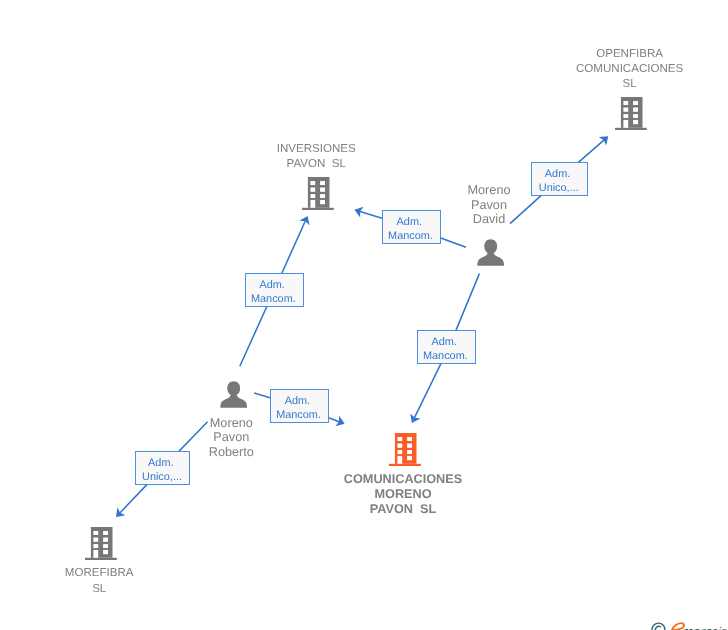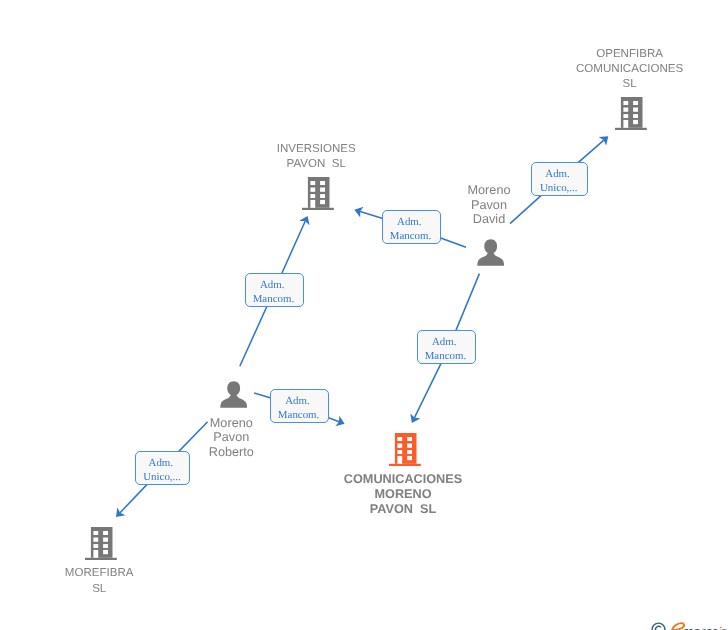--- a/index.html
+++ b/index.html
@@ -8,22 +8,22 @@
        font-family:"Liberation Sans",sans-serif;position:relative;overflow:hidden;
        -webkit-font-smoothing:antialiased;text-rendering:geometricPrecision;}
   #stage{position:absolute;left:0;top:12px;width:728px;height:630px;opacity:0.999;}
   svg#edges{position:absolute;left:0;top:0;width:728px;height:630px;}
   .node{position:absolute;}
   .node-icon{position:absolute;}
   .node-label{position:absolute;text-align:center;color:#808080;
               font-size:11.55px;line-height:15.2px;white-space:pre;}
   .node-label.person{font-size:12.7px;line-height:14.6px;color:#808080;}
   .node-label.main{font-weight:bold;color:#808080;font-size:12.7px;line-height:15.2px;}
-  .edge-box{position:absolute;border:1.5px solid #4a8fe0;border-radius:5px;
-            background:#f8f8f8;box-sizing:border-box;font-family:Liberation Serif, serif;}
+  .edge-box{position:absolute;border:1.5px solid #4a8fe0;border-radius:0;
+            background:#f8f8f8;box-sizing:border-box;}
   .edge-box .t{position:absolute;left:0;right:0;text-align:center;
             color:#3379cf;font-size:10.9px;line-height:11px;}
   .edge-box .t1{top:5.8px;transform:translateX(-2px);}
   .edge-box .t2{top:19.9px;transform:translateX(-0.8px);}
   #watermark{position:absolute;left:645px;top:604px;width:83px;height:26px;}
   #watermark .cmark{position:absolute;left:5.6px;top:5.8px;width:15px;height:15px;}
   #watermark .cmark span{position:absolute;left:0;top:0;width:15px;height:15px;
       font-size:0;line-height:0;color:transparent;}
   #watermark .brand{position:absolute;left:24px;top:3.2px;width:64px;height:26px;
       transform:scale(1.115,0.90);transform-origin:0 0;}

